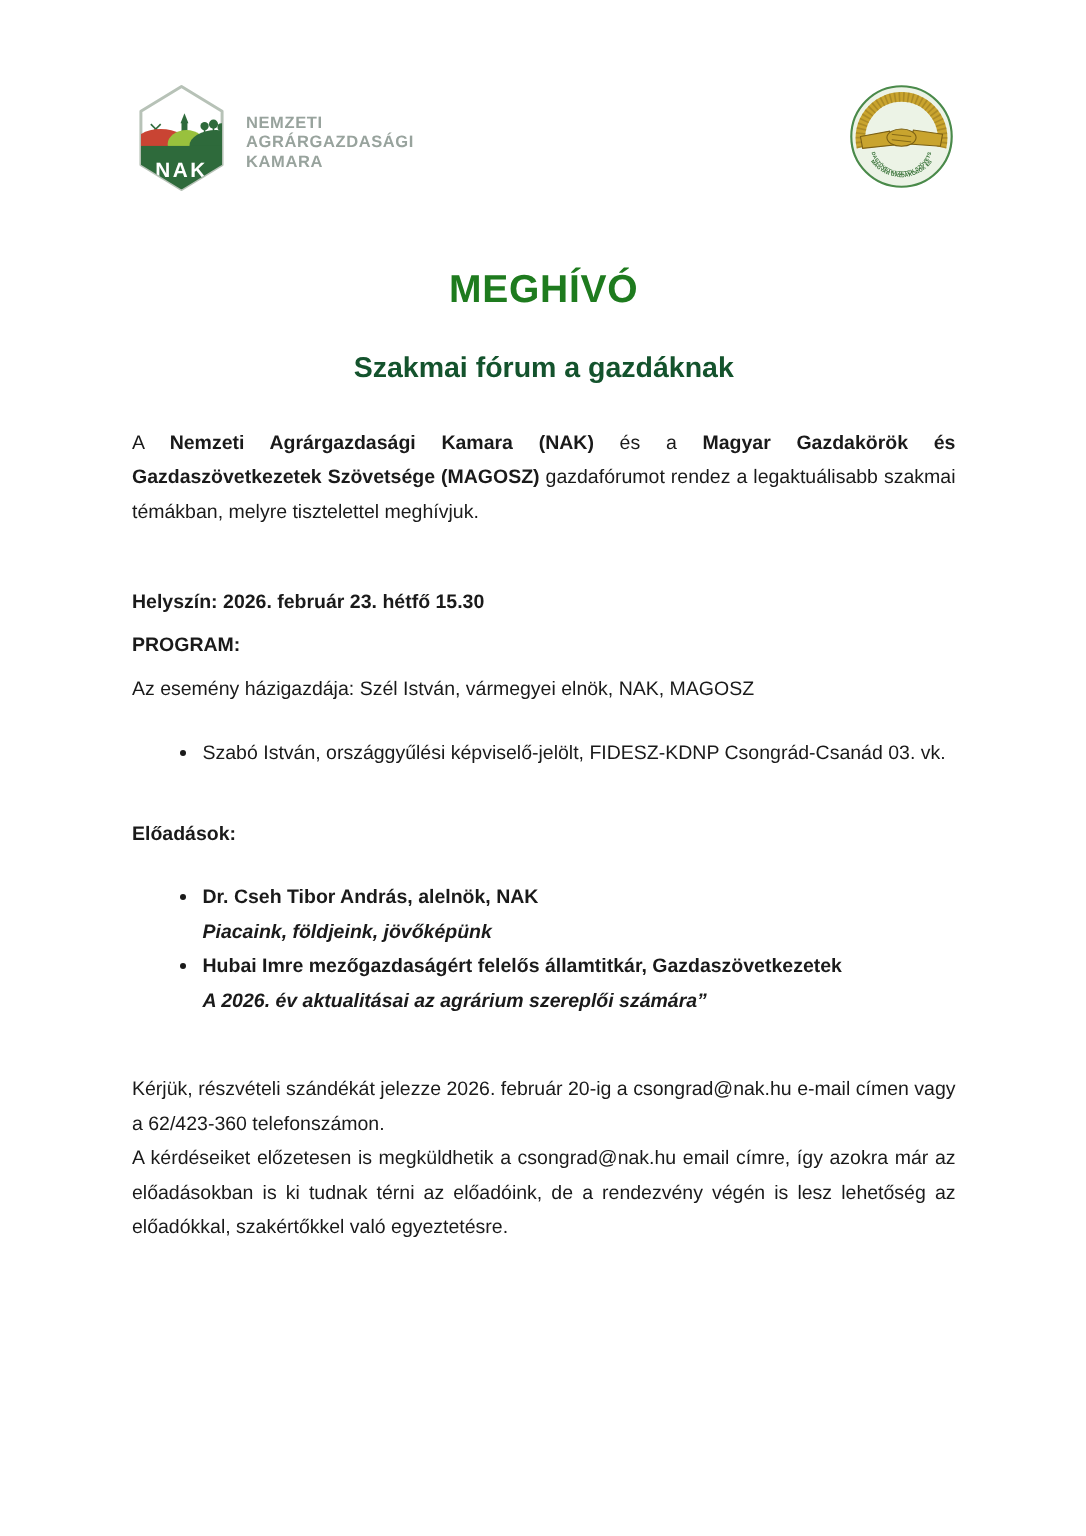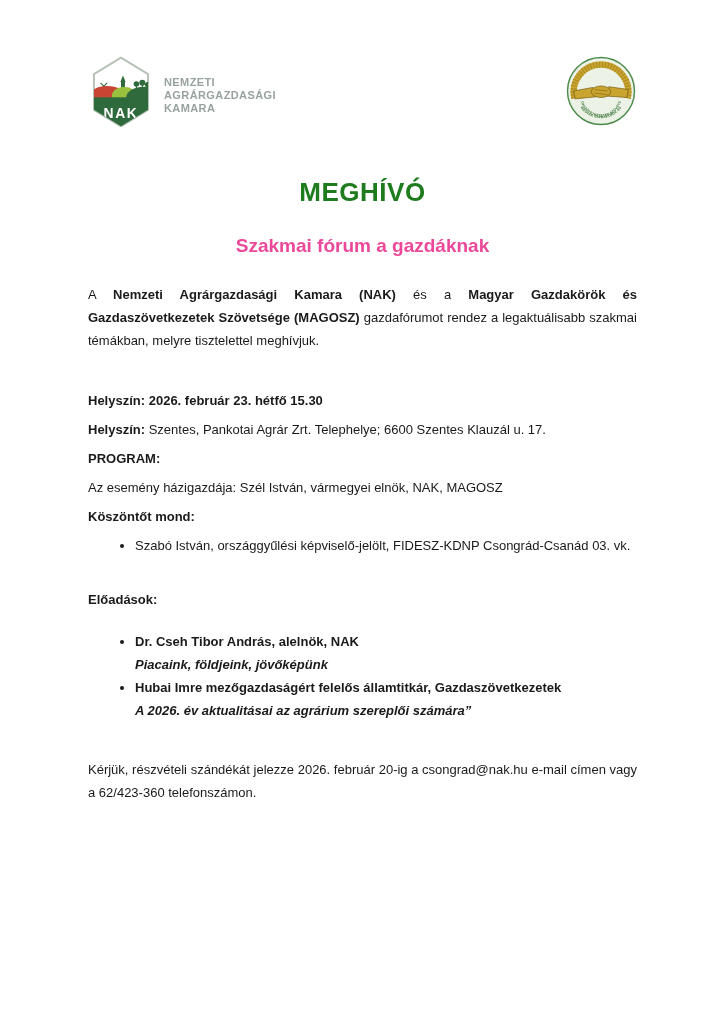--- a/index.html
+++ b/index.html
@@ -25,32 +25,32 @@
   .nak-hex-text { font-weight:bold; letter-spacing:2.5px; fill:#ffffff; }
 
   
   .doc-title {
     margin-top:46px; text-align:center;
     font-size:26px; font-weight:bold; letter-spacing:.5px;
     color:var(--title-green, #1e7b1e);
   }
   .doc-subtitle {
     margin-top:27px; text-align:center;
-    font-size:19px; font-weight:bold; color:#ec4899;
+    font-size:19px; font-weight:bold; color:#14532d;
   }
 
   
   .bodytext { font-size:13px; line-height:23px; }
   .intro { margin-top:26px; text-align:justify; }
   .detail { margin-bottom:6px; }
   .detail-first { margin-top:37px; }
   .all-bold { font-weight:bold; }
   b { font-weight:bold; }
 
-  ul.bullets { margin-top:6px; padding-left:47px; list-style:disc; }
+  ul.bullets { margin-top:20px; padding-left:47px; list-style:disc; }
   ul.bullets li { line-height:23px; }
   .lectures-heading { margin-top:31px; font-weight:bold; }
   ul.lectures { margin-top:19px; padding-left:47px; list-style:disc; }
   ul.lectures li { line-height:23px; }
   ul.lectures .speaker { font-weight:bold; }
   ul.lectures .topic { font-weight:bold; font-style:italic; }
 
   .rsvp { margin-top:36px; text-align:justify; }
   .closing { margin-top:10px; font-weight:bold; }
 
@@ -151,39 +151,35 @@
     <b>Nemzeti Agrárgazdasági Kamara (NAK)</b>
     <span>és a</span>
     <b>Magyar Gazdakörök és Gazdaszövetkezetek Szövetsége (MAGOSZ)</b>
     <span>gazdafórumot rendez a legaktuálisabb szakmai témákban, melyre tisztelettel meghívjuk.</span>
   </p>
 
   <p class="bodytext detail detail-first all-bold">
     <b>Helyszín:</b>
     <span>2026. február 23. hétfő 15.30</span>
   </p>
-  <p class="bodytext detail">
-    <b>Helyszín:</b>
-    <span>Szentes, Pankotai Agrár Zrt. Telephelye; 6600 Szentes Klauzál u. 17.</span>
-  </p>
   <p class="bodytext detail all-bold">PROGRAM:</p>
   <p class="bodytext detail">Az esemény házigazdája: Szél István, vármegyei elnök, NAK, MAGOSZ</p>
-  <p class="bodytext detail all-bold">Köszöntőt mond:</p>
 
   <ul class="bullets bodytext">
     <li>Szabó István, országgyűlési képviselő-jelölt, FIDESZ-KDNP Csongrád-Csanád 03. vk.</li>
   </ul>
 
   <p class="bodytext lectures-heading">Előadások:</p>
   <ul class="lectures bodytext">
     <li>
       <div class="speaker">Dr. Cseh Tibor András, alelnök, NAK</div>
       <div class="topic">Piacaink, földjeink, jövőképünk</div>
     </li>
     <li>
       <div class="speaker">Hubai Imre mezőgazdaságért felelős államtitkár, Gazdaszövetkezetek</div>
       <div class="topic">A 2026. év aktualitásai az agrárium szereplői számára”</div>
     </li>
   </ul>
 
   <p class="bodytext rsvp">Kérjük, részvételi szándékát jelezze 2026. február 20-ig a csongrad@nak.hu e-mail címen vagy a 62/423-360 telefonszámon.</p>
+  <p class="bodytext" style="text-align:justify;">A kérdéseiket előzetesen is megküldhetik a csongrad@nak.hu email címre, így azokra már az előadásokban is ki tudnak térni az előadóink, de a rendezvény végén is lesz lehetőség az előadókkal, szakértőkkel való egyeztetésre.</p>
 
 </div>
 
 </body></html>

